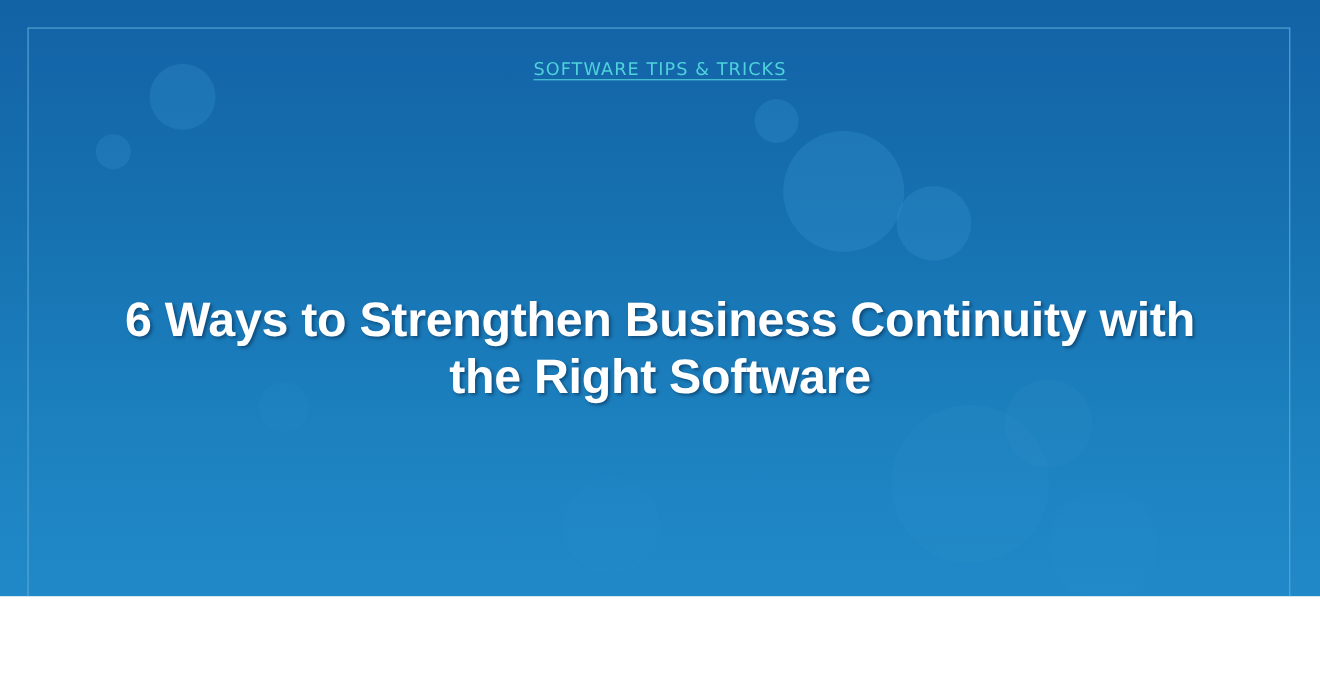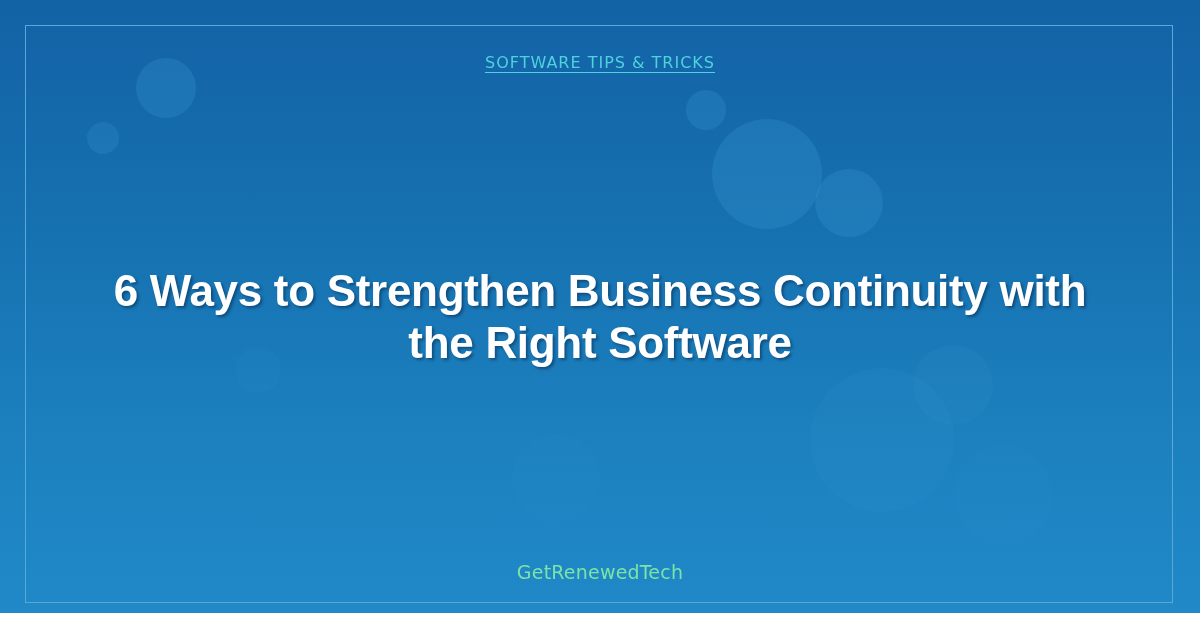--- a/index.html
+++ b/index.html
@@ -9,21 +9,21 @@
   body {
     width: 1200px;
     height: 630px;
     overflow: hidden;
     font-family: "DejaVu Sans", sans-serif;
   }
 
   #banner {
     position: relative;
     width: 1200px;
-    height: 613px;
+    height: 542px;
     background: linear-gradient(180deg, #1262A6 0%, #1670B0 35%, #1C80BE 70%, #2189C8 100%);
     overflow: hidden;
   }
 
   
   #circles {
     position: absolute;
     inset: 0;
     width: 1200px;
     height: 630px;
@@ -122,16 +122,15 @@
   <div id="frame" style="border-color: rgb(90, 168, 214);"></div>
 
   <div id="content">
 
     <div id="eyebrow">SOFTWARE TIPS &amp; TRICKS</div>
 
     <div id="title-wrap">
       <h1 id="title">6 Ways to Strengthen Business Continuity with the Right Software</h1>
     </div>
 
-    <div id="footer">GetRenewedTech</div>
 
   </div>
 </div>
 
 </body></html>

